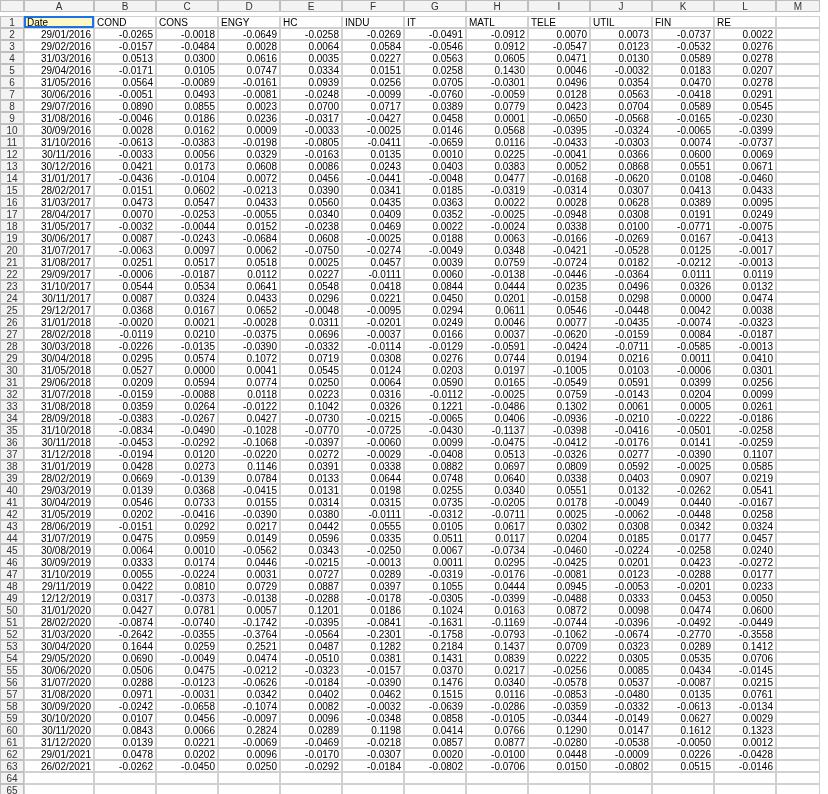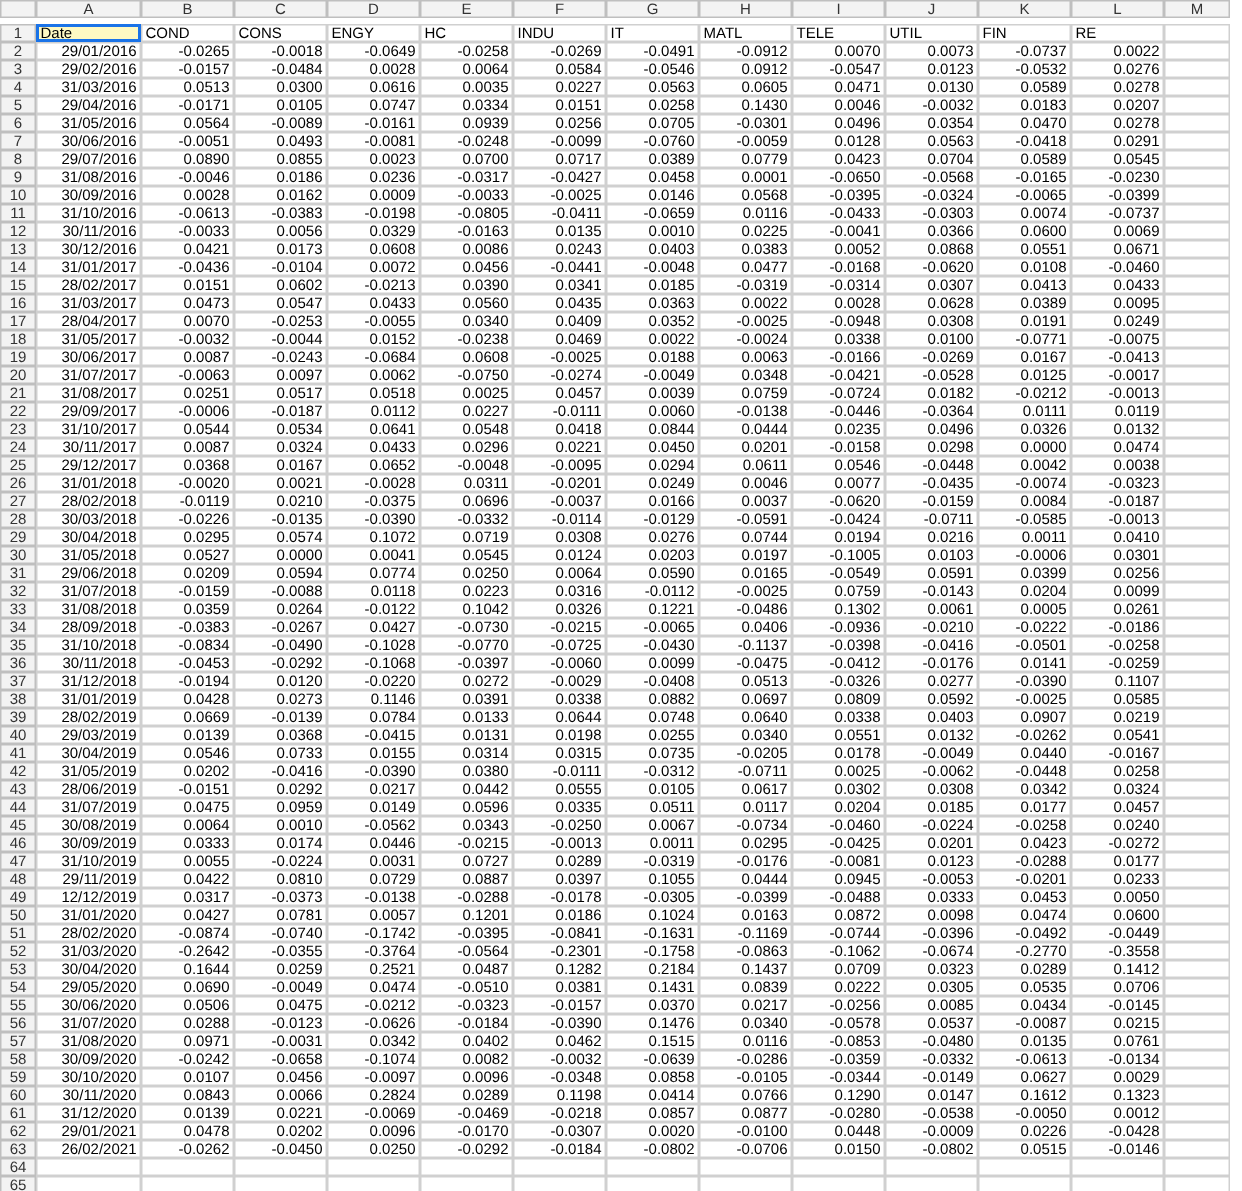--- a/index.html
+++ b/index.html
@@ -746,21 +746,21 @@
     <div class="cell num">-0.0449</div>
     <div class="cell num"></div>
     <div class="cell rowhdr">52</div>
     <div class="cell date">31/03/2020</div>
     <div class="cell num">-0.2642</div>
     <div class="cell num">-0.0355</div>
     <div class="cell num">-0.3764</div>
     <div class="cell num">-0.0564</div>
     <div class="cell num">-0.2301</div>
     <div class="cell num">-0.1758</div>
-    <div class="cell num">-0.0863</div>
+    <div class="cell num">-0.0793</div>
     <div class="cell num">-0.1062</div>
     <div class="cell num">-0.0674</div>
     <div class="cell num">-0.2770</div>
     <div class="cell num">-0.3558</div>
     <div class="cell num"></div>
     <div class="cell rowhdr">53</div>
     <div class="cell date">30/04/2020</div>
     <div class="cell num">0.1644</div>
     <div class="cell num">0.0259</div>
     <div class="cell num">0.2521</div>

